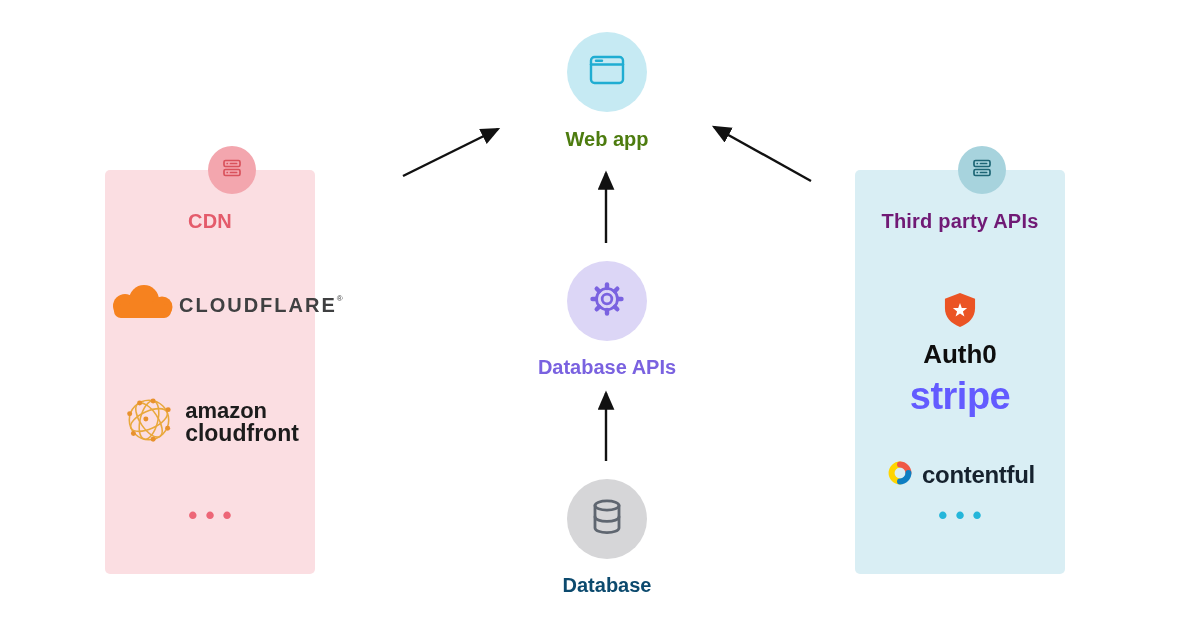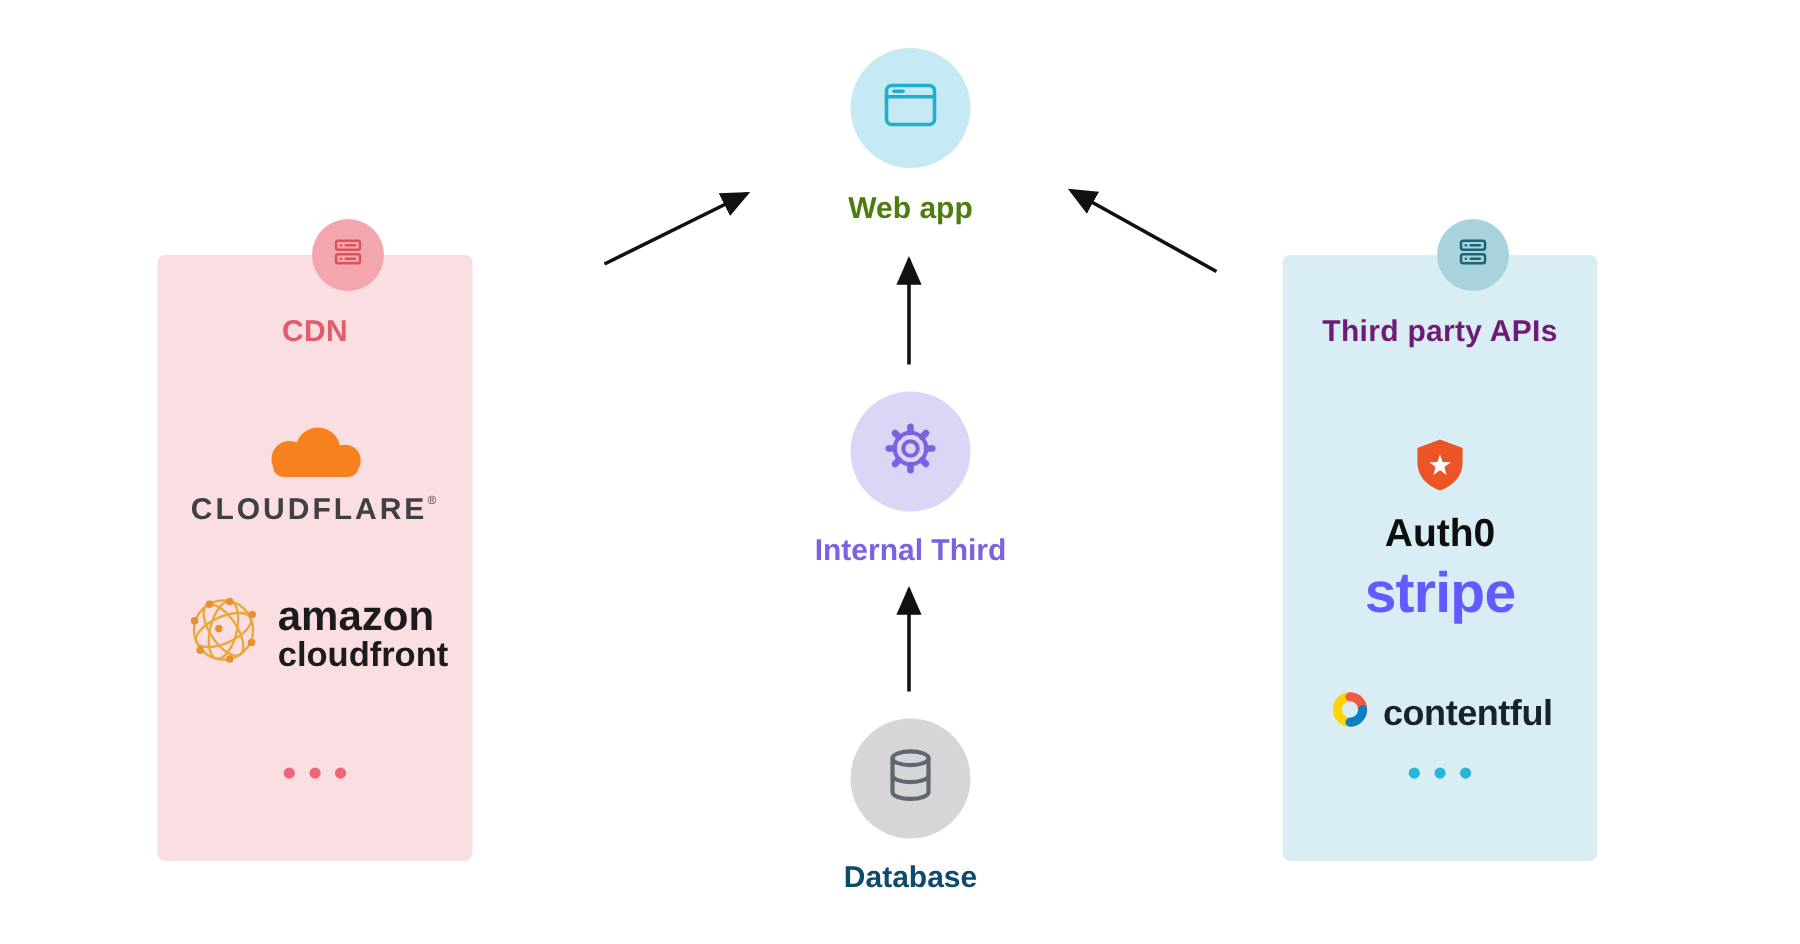--- a/index.html
+++ b/index.html
@@ -59,21 +59,21 @@
   }
   .panel-cdn .dots   { color: #ed6677; }
   .panel-third .dots { color: #25b6da; }
 
   
   .cloudflare {
     position: absolute;
     left: 0; right: 0;
     top: 112px;
     display: flex;
-    flex-direction: column;
+    flex-direction: row;
     align-items: center;
   }
   .cloudflare-word {
     margin-top: 2px;
     font-size: 20px;
     font-weight: 700;
     letter-spacing: 2px;
     color: #3f4041;
     white-space: nowrap;
   }
@@ -82,21 +82,21 @@
   .cloudfront {
     position: absolute;
     left: 0; right: 0;
     top: 222px;
     display: flex;
     align-items: center;
     justify-content: center;
     gap: 8px;
   }
   .cloudfront-text { text-align: left; color: #1c1c1c; line-height: 1.0; }
-  .cloudfront-line1 { font-size: 28px; font-weight: 700; }
+  .cloudfront-line1 { font-size: 22px; font-weight: 700; }
   .cloudfront-line2 { font-size: 23px; font-weight: 700; }
 
   
   .logo-row {
     position: absolute;
     left: 0; right: 0;
     display: flex;
     align-items: center;
     justify-content: center;
     gap: 7px;
@@ -174,21 +174,21 @@
         <line x1="30.5" y1="20" x2="33.8" y2="20"></line>
         <line x1="27.4" y1="27.4" x2="29.8" y2="29.8"></line>
         <line x1="20" y1="30.5" x2="20" y2="33.8"></line>
         <line x1="12.6" y1="27.4" x2="10.2" y2="29.8"></line>
         <line x1="9.5" y1="20" x2="6.2" y2="20"></line>
         <line x1="12.6" y1="12.6" x2="10.2" y2="10.2"></line>
       </g>
     </svg>
   </span>
 </div>
-<div class="node-label label-internal">Internal Third</div>
+<div class="node-label label-internal">Database APIs</div>
 
 <div class="node-circle node-db">
   <span>
     <svg width="36" height="40" viewBox="0 0 36 40" fill="none" stroke="#5f6670" stroke-width="2.8" stroke-linecap="round">
       <ellipse cx="18" cy="8.5" rx="12" ry="4.6"></ellipse>
       <path d="M6 8.5 v22.5 c0 2.6 5.4 4.6 12 4.6 s12 -2 12 -4.6 v-22.5"></path>
       <path d="M6 19.8 c0 2.6 5.4 4.6 12 4.6 s12 -2 12 -4.6"></path>
     </svg>
   </span>
 </div>

